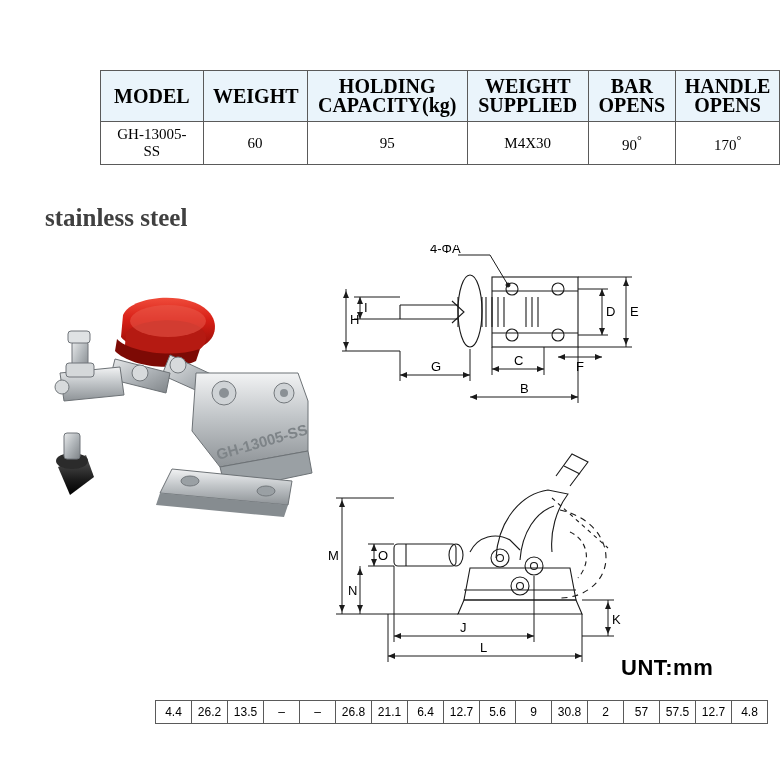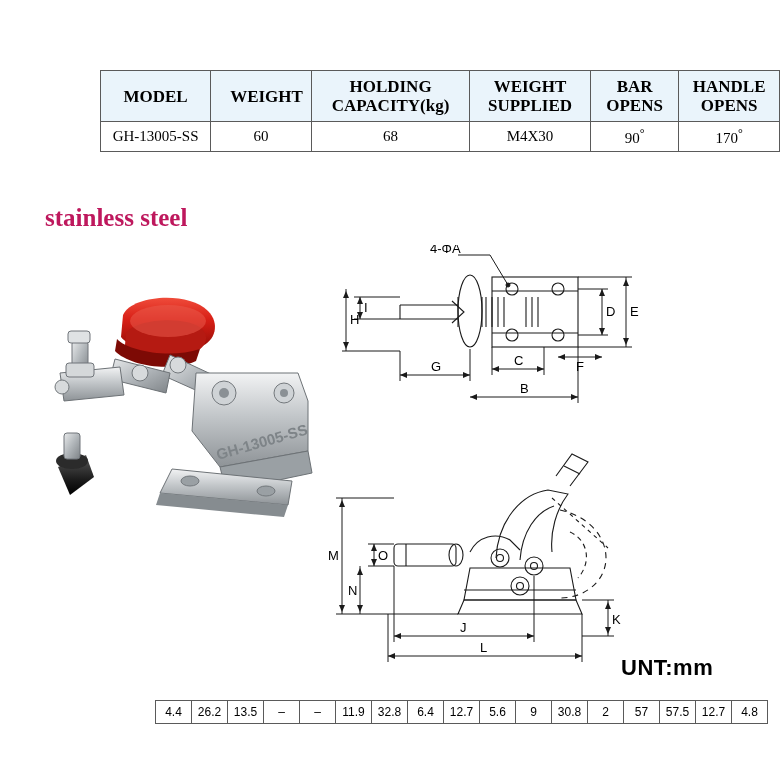--- a/index.html
+++ b/index.html
@@ -2,32 +2,32 @@
 <html><head>
 <meta charset="utf-8">
 <style>
   html,body{margin:0;padding:0;}
   body{width:780px;height:780px;background:#ffffff;font-family:"Liberation Serif",serif;position:relative;overflow:hidden;}
   .page{position:absolute;inset:0;}
 
   
   .spec-table{position:absolute;left:100px;top:70px;border-collapse:collapse;}
   .spec-table th,.spec-table td{border:1px solid #5a5a5a;text-align:center;font-family:"Liberation Serif",serif;}
-  .spec-table th{background:#eaf4fb;font-weight:bold;font-size:17px;line-height:19px;padding:6px 8px;margin-left:44px;}
+  .spec-table th{background:#eaf4fb;font-weight:bold;font-size:20px;line-height:19px;padding:6px 8px;margin-left:44px;}
   .spec-table td{background:#ffffff;font-size:15px;padding:4px 8px;}
   .spec-table th.model{width:110px;}
   .spec-table th.weight{width:90px;text-align:right;}
   .spec-table th.holding{width:155px;}
   .spec-table th.spindle{width:115px;}
   .spec-table th.bar{width:80px;}
   .spec-table th.handle{width:90px;}
   .deg{font-size:12px;vertical-align:super;}
 
   
-  .material{position:absolute;left:45px;top:204px;font-size:25px;font-weight:bold;font-family:"Liberation Serif",serif;color:#be185d;}
+  .material{position:absolute;left:45px;top:204px;font-size:25px;font-weight:bold;font-family:"Liberation Serif",serif;color:#404040;}
 
   
   .unit-label{position:absolute;left:621px;top:655px;font-size:22px;font-weight:bold;font-family:"Liberation Sans",sans-serif;letter-spacing:.5px;}
 
   
   .dim-table{position:absolute;left:155px;top:700px;border-collapse:collapse;}
   .dim-table th,.dim-table td{border:1px solid #5a5a5a;text-align:center;font-size:12px;font-family:"Liberation Sans",sans-serif;width:33px;height:20px;}
   .dim-table th{background:#eaf4fb;font-weight:bold;}
   .dim-table td{background:#ffffff;margin-top:20px;}
 
@@ -62,21 +62,21 @@
         <span>OPENS</span>
       </th>
       <th class="handle">
         <span>HANDLE</span><br>
         <span>OPENS</span>
       </th>
     </tr>
     <tr>
       <td>GH-13005-SS</td>
       <td>60</td>
-      <td>68</td>
+      <td>95</td>
       <td>M4X30</td>
       <td><span>90</span><span class="deg">°</span></td>
       <td><span>170</span><span class="deg">°</span></td>
     </tr>
   </tbody>
     </table>
 
   <div class="material">stainless steel</div>
 
   <div class="photo">
@@ -333,22 +333,22 @@
   <div class="unit-label">UNT:mm</div>
 
   <table class="dim-table">
     <tbody>
     <tr>
       <td>4.4</td>
       <td>26.2</td>
       <td>13.5</td>
       <td>–</td>
       <td>–</td>
-      <td>11.9</td>
-      <td>32.8</td>
+      <td>26.8</td>
+      <td>21.1</td>
       <td>6.4</td>
       <td>12.7</td>
       <td>5.6</td>
       <td>9</td>
       <td>30.8</td>
       <td>2</td>
       <td>57</td>
       <td>57.5</td>
       <td>12.7</td>
       <td>4.8</td>

